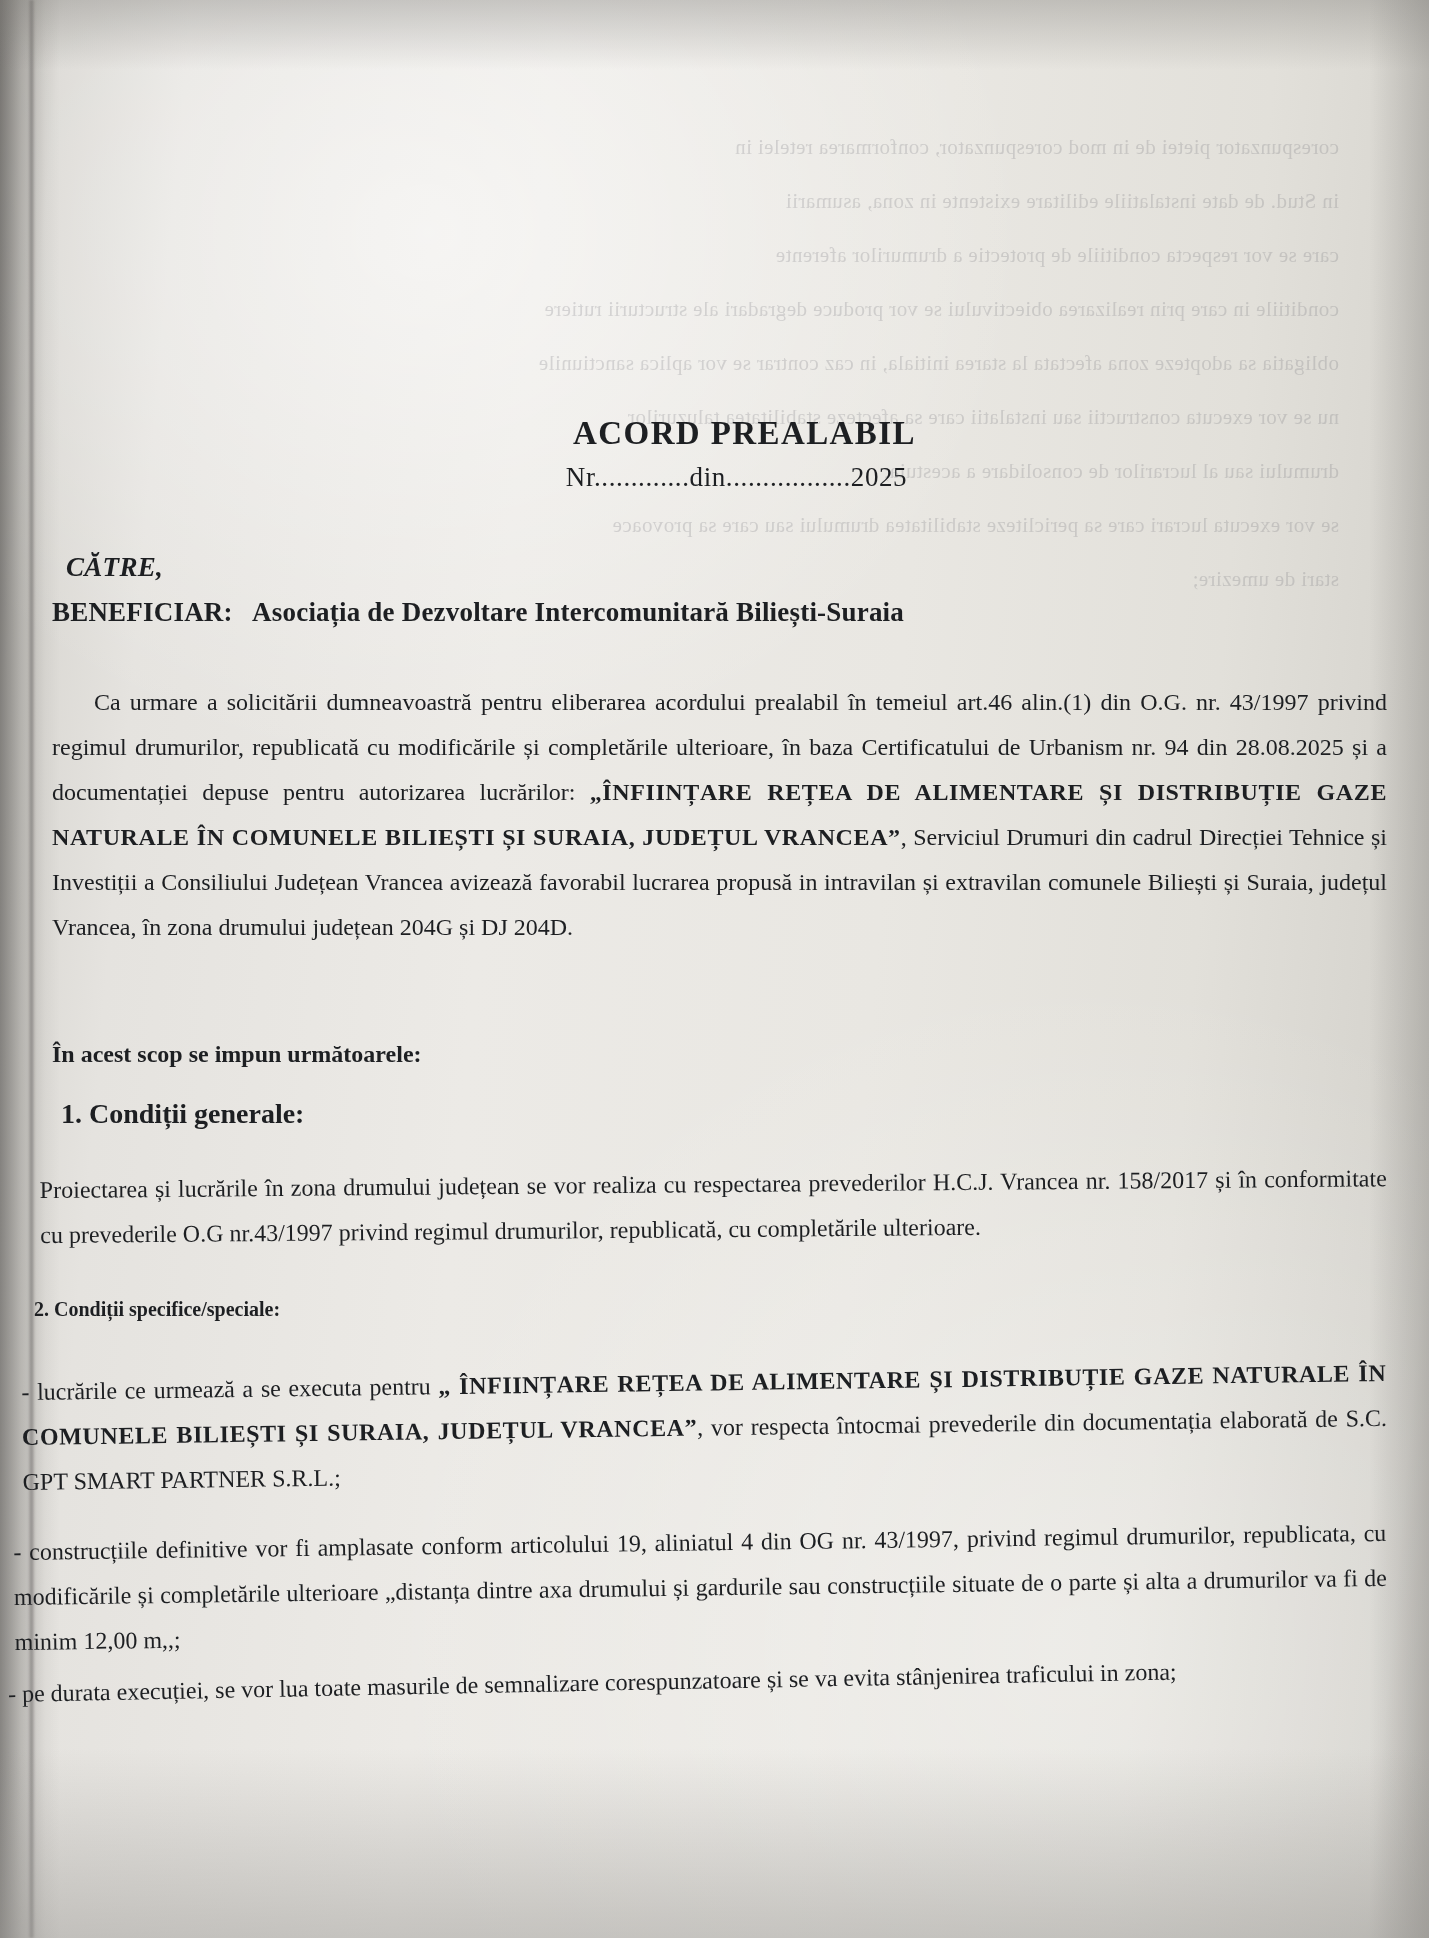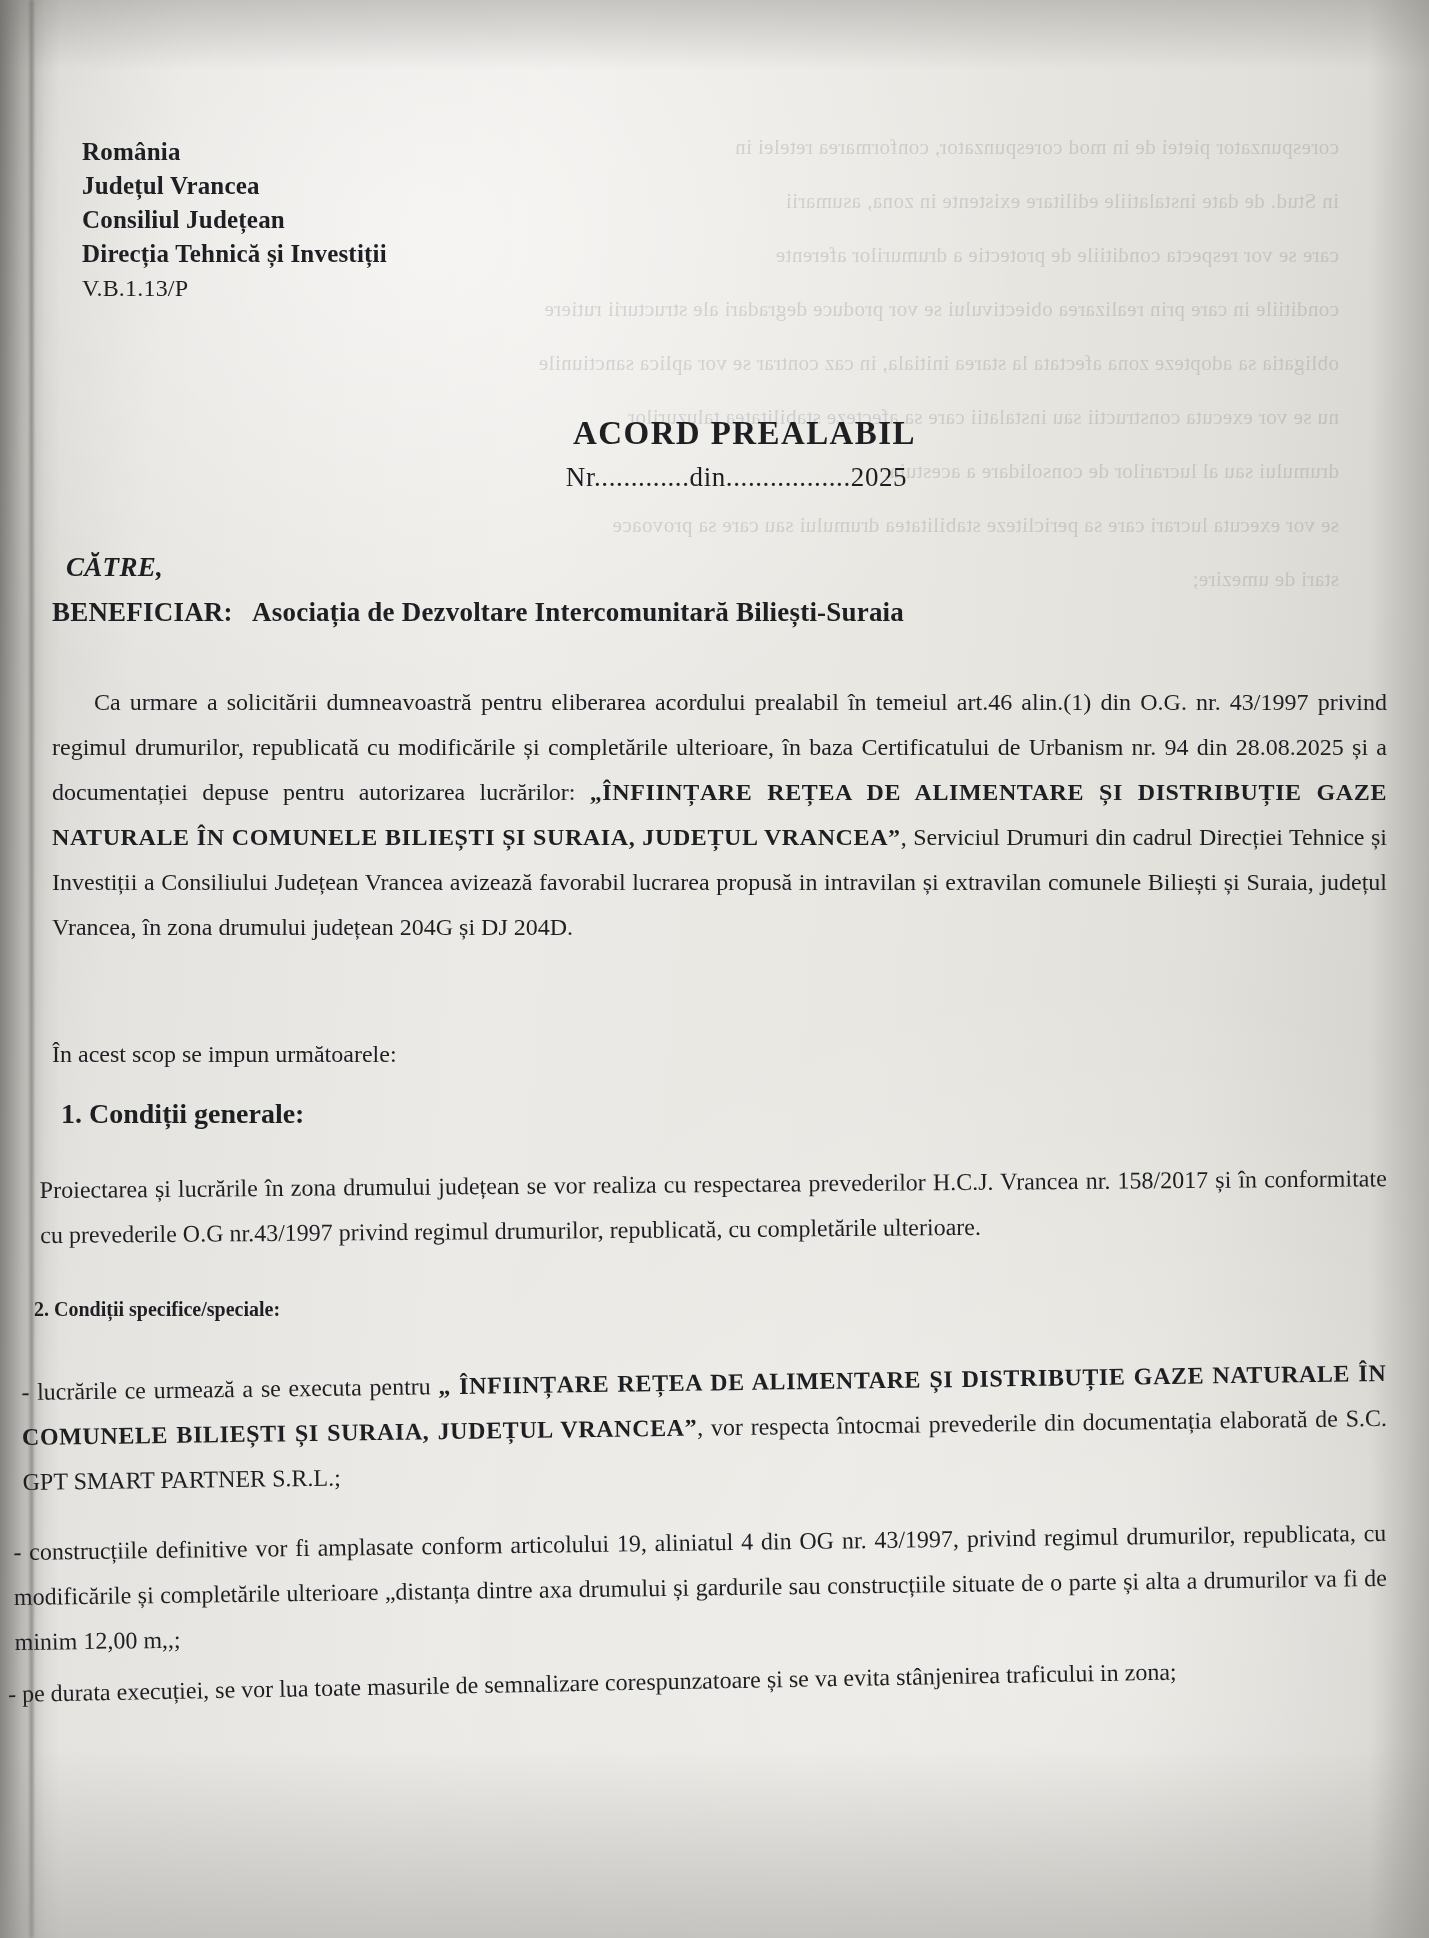--- a/index.html
+++ b/index.html
@@ -133,21 +133,21 @@
     right: 42px;
     font-size: 24px;
     line-height: 45px;
     text-align: justify;
     text-justify: inter-word;
   }
   .p1 { top: 680px; }
   .p1 .ind { display: inline-block; width: 42px; }
   .caps-b { font-weight: bold; letter-spacing: 0.6px; }
 
-  .p2 { top: 1032px; left: 52px; }
+  .p2 { top: 1032px; left: 52px; font-weight: bold; }
   .h1 { position: absolute; left: 45px; top: 1098px; font-size: 28px; font-weight: bold; margin-left: 16px; }
   .p3 { top: 1168px; left: 40px; }
   .h2 { position: absolute; left: 34px; top: 1298px; font-size: 20px; font-weight: bold; }
   .p4 { top: 1370px; left: 22px; }
   .p5 { top: 1530px; left: 14px; }
   .p6 { top: 1672px; left: 8px; }
 
   .skew1 { display: block; transform: rotate(-0.5deg); transform-origin: left center; }
   .skew2 { display: block; transform: rotate(-0.8deg); transform-origin: left center; }
   .skew3 { display: block; transform: rotate(-1.1deg); transform-origin: left center; }
@@ -170,27 +170,20 @@
     <div>conditiile in care prin realizarea obiectivului se vor produce degradari ale structurii rutiere</div>
     <div>obligatia sa adopteze zona afectata la starea initiala, in caz contrar se vor aplica sanctiunile</div>
     <div>nu se vor executa constructii sau instalatii care sa afecteze stabilitatea taluzurilor</div>
     <div>drumului sau al lucrarilor de consolidare a acestuia;</div>
     <div>se vor executa lucrari care sa pericliteze stabilitatea drumului sau care sa provoace</div>
     <div>stari de umezire;</div>
   </div>
 
   <div class="content">
 
-    <div class="hdr">
-      <div>România</div>
-      <div>Județul Vrancea</div>
-      <div>Consiliul Județean</div>
-      <div>Direcția  Tehnică și Investiții</div>
-      <div class="thin">V.B.1.13/P</div>
-    </div>
 
     <div class="title">ACORD PREALABIL</div>
     <div class="nr">Nr.............din.................2025</div>
 
     <div class="catre">CĂTRE,</div>
     <div class="benef">
       <span>BENEFICIAR:</span>
       <span style="font-weight:bold;">&nbsp;</span>
       <span>Asociația de Dezvoltare Intercomunitară Biliești-Suraia</span>
     </div>

